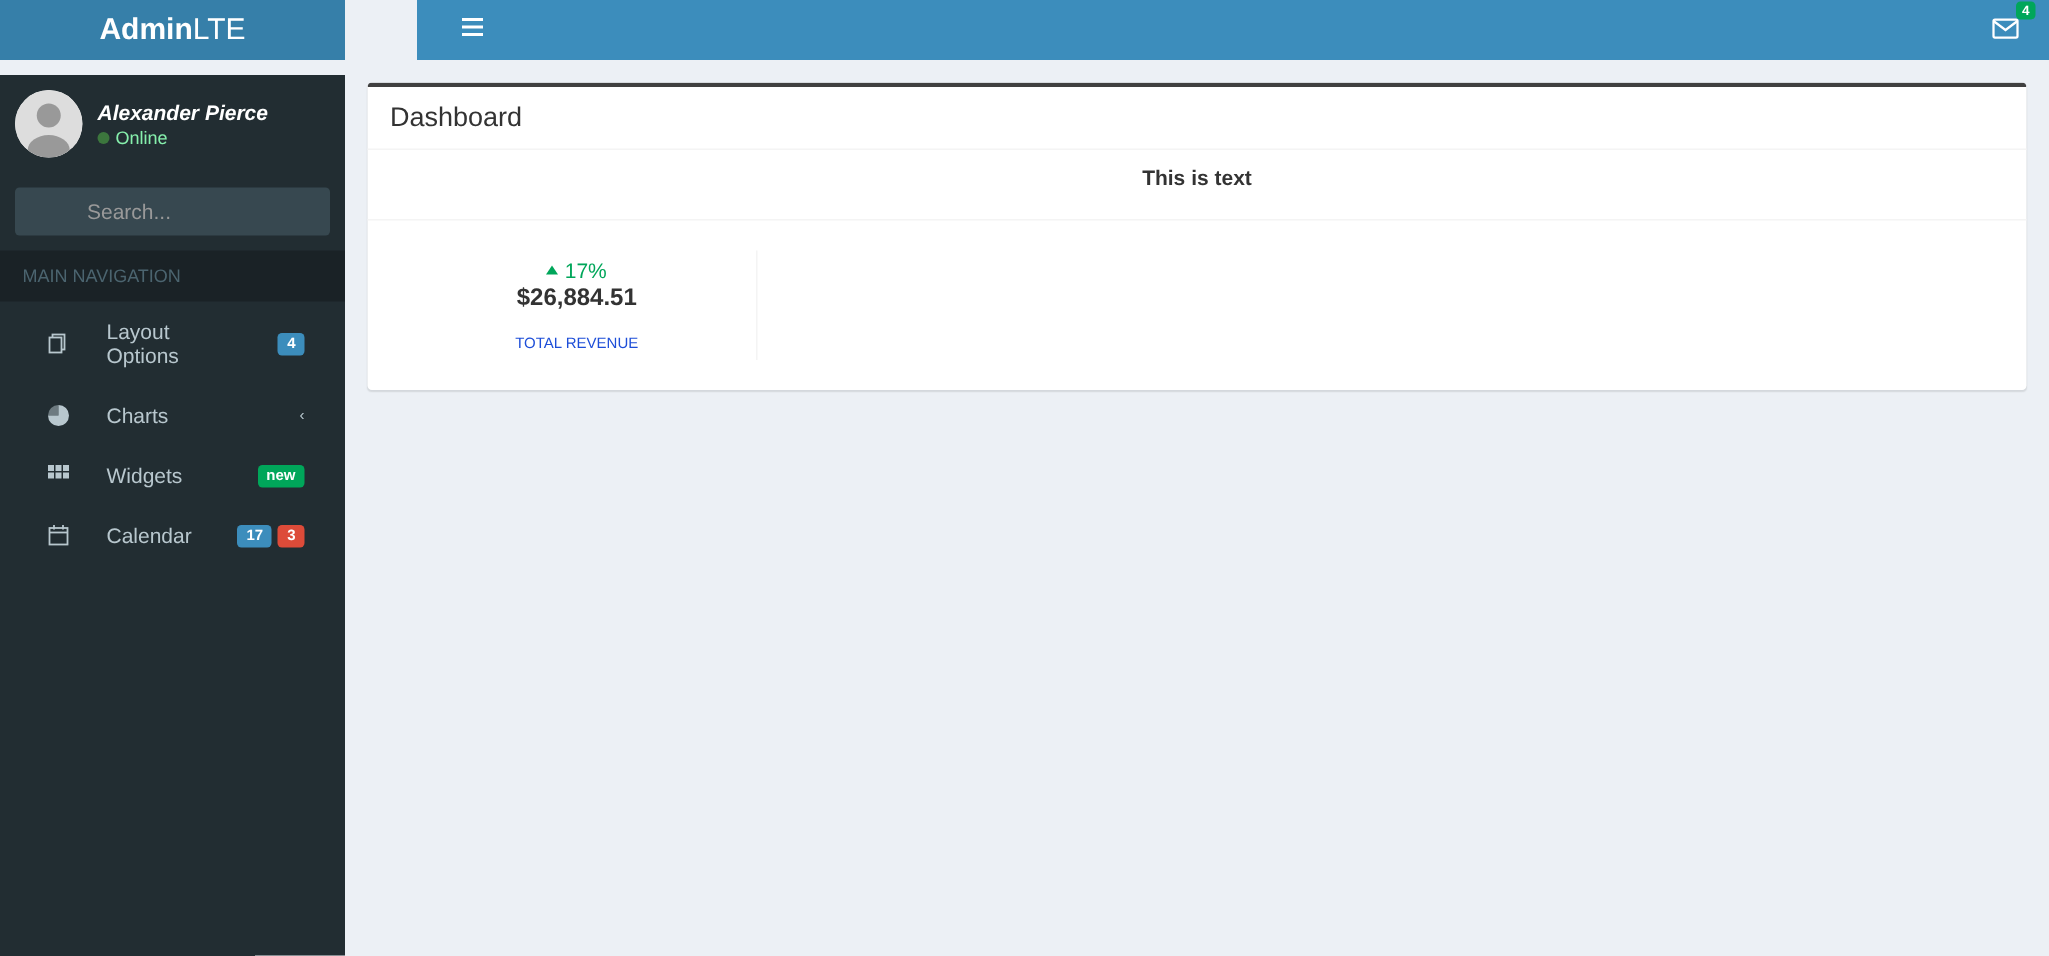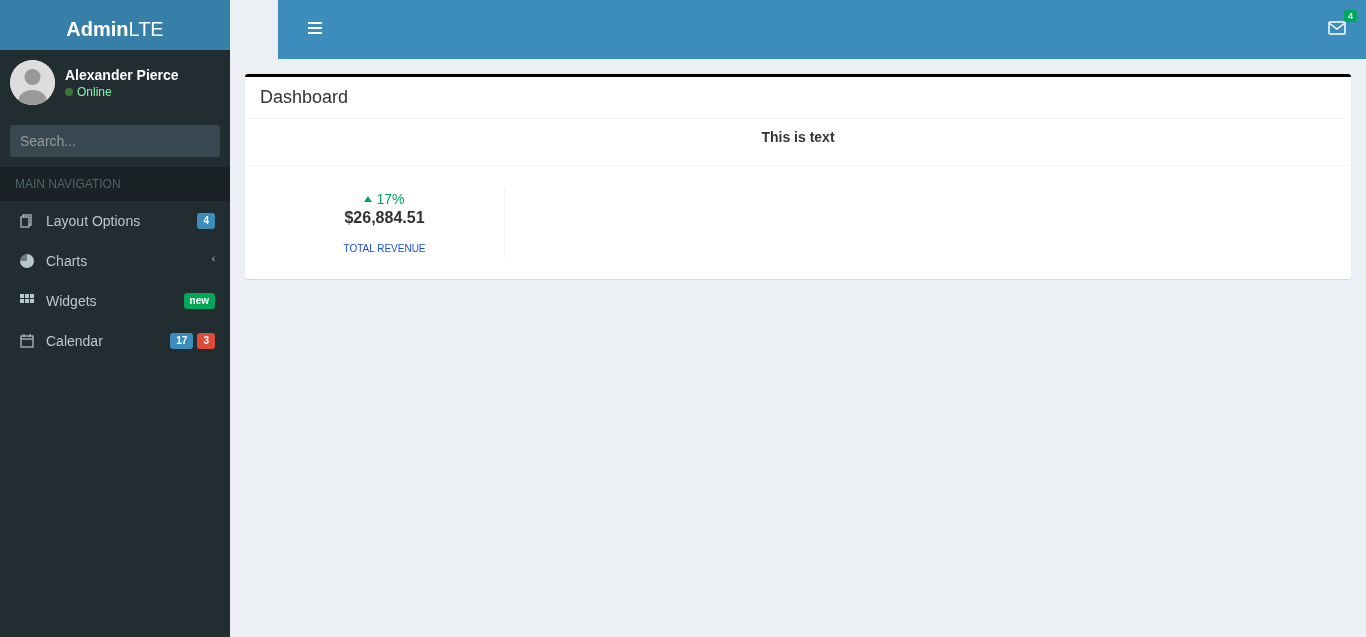--- a/index.html
+++ b/index.html
@@ -5,21 +5,21 @@
     * { margin: 0; padding: 0; box-sizing: border-box; }
     body {
       font-family: 'Source Sans Pro', 'Helvetica Neue', Helvetica, Arial, sans-serif;
       font-size: 14px;
       background: #ecf0f5;
       width: 1366px;
       height: 637px;
       overflow: hidden;
     }
     
-    .main-header { position: relative; height: 59px; display: flex; gap: 48px; }
+    .main-header { position: relative; height: 40px; display: flex; gap: 48px; }
     .logo {
       width: 230px;
       background-color: #367fa9;
       color: #fff;
       display: flex;
       align-items: center;
       justify-content: center;
       font-size: 20px;
       font-weight: 300;
       cursor: pointer;
@@ -78,21 +78,21 @@
       width: 45px;
       height: 45px;
       border-radius: 50%;
       background: #eee;
       overflow: hidden;
       display: flex;
       align-items: center;
       justify-content: center;
     }
     .user-img svg { width: 45px; height: 45px; }
-    .user-info p { color: #fff; font-weight: 600; }
+    .user-info p { color: #fff; font-weight: 600; font-style: italic; }
     .user-status {
       color: #86efac;
       font-size: 12px;
       display: flex;
       align-items: center;
       gap: 4px;
       margin-top: 2px;
     }
     .status-dot {
       width: 8px;
@@ -108,42 +108,44 @@
       overflow: hidden;
     }
     .sidebar-search input {
       flex: 1;
       background: transparent;
       border: none;
       color: #eee;
       padding: 8px 10px;
       font-size: 14px;
       outline: none;
+      margin-left: 38px;
     }
     .sidebar-search input::placeholder { color: #999; }
     .sidebar-search button {
       background: transparent;
       border: none;
       color: #999;
       padding: 0 12px;
       cursor: pointer;
     }
     .sidebar-header {
       color: #4b646f;
       background: #1a2226;
       padding: 10px 15px;
       font-size: 12px;
     }
     .sidebar-menu { list-style: none; }
     .sidebar-menu li a {
       display: flex;
-      padding: 12px 15px;
+      align-items: center;
+      padding: 12px 27px;
       color: #b8c7ce;
       text-decoration: none;
-      gap: 10px;
+      gap: 23px;
       cursor: pointer;
       border-left: 3px solid transparent;
     }
     .sidebar-menu .menu-icon {
       width: 18px;
       display: flex;
       align-items: center;
       justify-content: center;
     }
     .sidebar-menu .menu-label { flex: 1; }
@@ -160,21 +162,21 @@
     .bg-red { background: #dd4b39; }
     .bg-yellow { background: #f39c12; }
     .chevron { color: #b8c7ce; font-size: 10px; }
     
     .content-wrapper {
       margin-left: 230px;
       padding: 15px;
     }
     .box {
       background: #fff;
-      border-top: 3px solid #000000;
+      border-top: 3px solid #404040;
       border-radius: 3px;
       box-shadow: 0 1px 1px rgba(0,0,0,0.1);
     }
     .box-header {
       padding: 10px 15px;
       border-bottom: 1px solid #f4f4f4;
       font-size: 18px;
       color: #333;
     }
     .box-sub {

